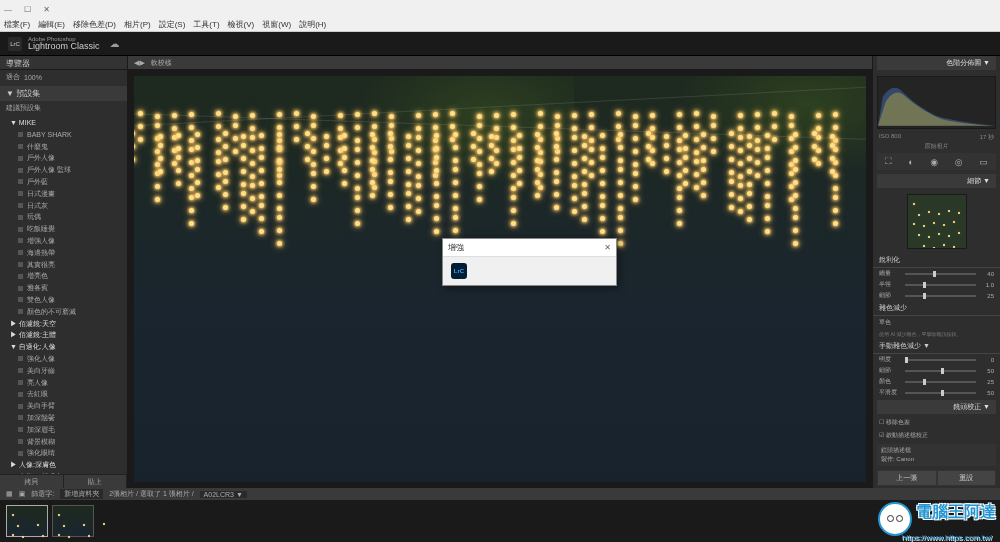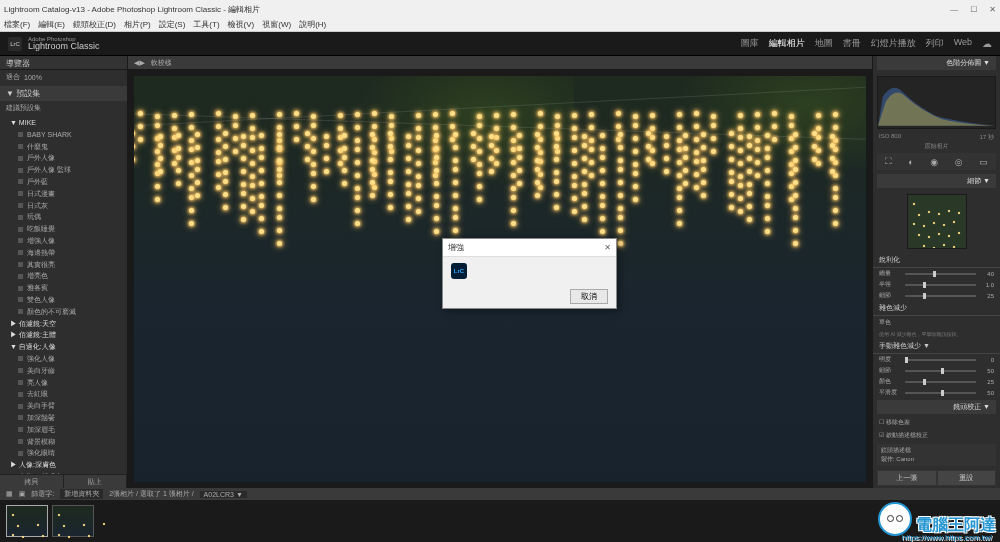--- a/index.html
+++ b/index.html
@@ -64,65 +64,55 @@
 .dialog{position:absolute;left:442px;top:238px;width:175px;background:#f0f0f0;border:1px solid #888;box-shadow:2px 2px 8px rgba(0,0,0,.4);font-size:8px;color:#333}
 .dialog-title{display:flex;align-items:center;padding:3px 5px;background:#fff;border-bottom:1px solid #ddd}
 .dialog-title .x{margin-left:auto;cursor:pointer;color:#666}
 .dialog-body{padding:6px 8px;display:flex;align-items:flex-start;gap:6px}
 .lrc-icon{width:16px;height:16px;background:#001e36;color:#31a8ff;border-radius:3px;display:flex;align-items:center;justify-content:center;font-size:6px;font-weight:bold;flex-shrink:0}
 .dialog-msg{font-size:8px;color:#333}
 .progress{height:10px;border:1px solid #999;background:#fff;margin-top:3px;position:relative;overflow:hidden}
 .progress-fill{position:absolute;left:0;top:0;bottom:0;width:60%;background:linear-gradient(180deg,#4bd04b,#2aa02a)}
 .dialog-footer{display:flex;justify-content:flex-end;padding:4px 8px;background:#f0f0f0}
 .dialog-footer button{font-size:8px;padding:1px 10px;background:#e8e8e8;border:1px solid #aaa;cursor:pointer}
-.watermark{position:absolute;right:4px;bottom:6px;display:flex;align-items:flex-end;gap:4px;pointer-events:none}
+.watermark{position:absolute;right:4px;bottom:6px;display:flex;align-items:flex-start;gap:4px;pointer-events:none}
 .wm-face{width:34px;height:34px;border-radius:50%;border:2px solid #2596d1;background:#fff;position:relative}
 .wm-face::before{content:"";position:absolute;left:7px;top:11px;width:5px;height:5px;border:1px solid #333;border-radius:50%}
 .wm-face::after{content:"";position:absolute;right:7px;top:11px;width:5px;height:5px;border:1px solid #333;border-radius:50%}
 .wm-text{color:#2596d1;font-size:16px;font-weight:bold;text-shadow:1px 1px 0 #fff,-1px -1px 0 #fff,1px -1px 0 #fff,-1px 1px 0 #fff}
 .wm-url{position:absolute;right:8px;bottom:0;font-size:8px;color:#2596d1;text-shadow:1px 1px 0 #fff}
 </style>
 </head>
 <body>
 
 <div class="titlebar">
-  <span class="titlebar-title">Lightroom Catalog-v13 - Adobe Photoshop Lightroom Classic - 編輯相片</span>
   <div class="win-btns">
     <span class="win-btn">—</span>
     <span class="win-btn">☐</span>
     <span class="win-btn">✕</span>
   </div>
 </div>
 
 <div class="menubar">
   <span>檔案(F)</span>
   <span>編輯(E)</span>
-  <span>鏡頭校正(D)</span>
+  <span>移除色差(D)</span>
   <span>相片(P)</span>
   <span>設定(S)</span>
   <span>工具(T)</span>
   <span>檢視(V)</span>
   <span>視窗(W)</span>
   <span>說明(H)</span>
 </div>
 
 <div class="app-header">
   <div class="app-logo">LrC</div>
   <div class="app-brand">
     <span class="sub">Adobe Photoshop</span>
     <span>Lightroom Classic</span>
-  </div>
-  <div class="module-tabs">
-    <span>圖庫</span>
-    <span class="active">編輯相片</span>
-    <span>地圖</span>
-    <span>書冊</span>
-    <span>幻燈片播放</span>
-    <span>列印</span>
-    <span>Web</span>
   </div>
   <span class="cloud-icon">☁</span>
 </div>
 
 <div class="main">
   <div class="left-panel">
     <div class="nav-header">導覽器</div>
     <div class="nav-sub">
       <span>適合</span>
       <span>100%</span>
@@ -864,23 +854,20 @@
 </div>
 
 <div class="dialog">
   <div class="dialog-title">
     <span>增強</span>
     <span class="x">✕</span>
   </div>
   <div class="dialog-body">
     <div class="lrc-icon">LrC</div>
   </div>
-  <div class="dialog-footer">
-    <button>取消</button>
-  </div>
 </div>
 
 <div class="watermark">
   <div class="wm-face"></div>
   <div>
     <div class="wm-text">電腦王阿達</div>
   </div>
 </div>
 <div class="wm-url">https://www.https.com.tw/</div>
 

